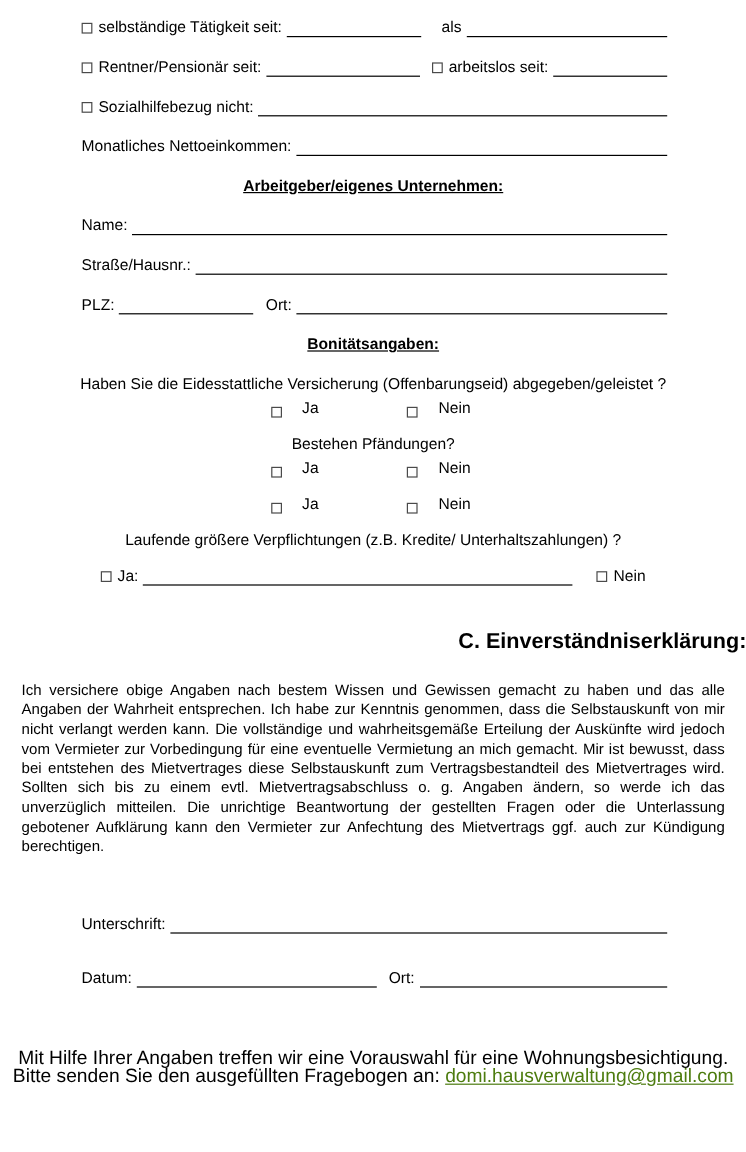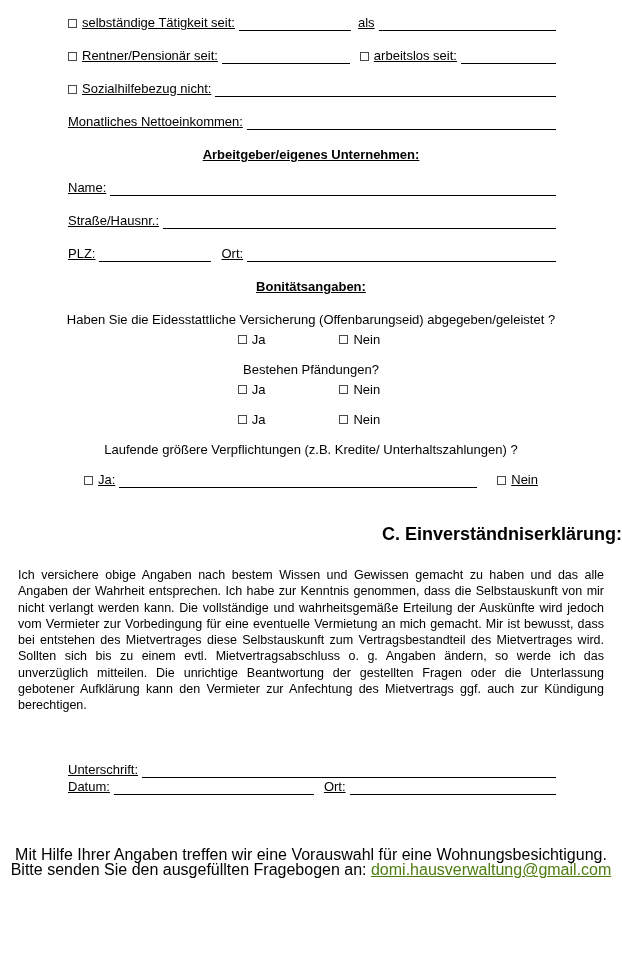--- a/index.html
+++ b/index.html
@@ -7,54 +7,54 @@
   body {
     font-family:"Liberation Sans","DejaVu Sans",sans-serif;
     color:#000;
   }
   .page {
     width:622px; height:960px; background:#fff; margin:0 auto;
     font-size:13px; overflow:hidden; position:relative;
   }
   .sec { padding-left:68px; padding-right:66px; }
   .sec.top { padding-top:14px; }
-  .frow { display:flex; align-items:flex-end; height:17px; margin-bottom:16px;text-decoration:underline; }
+  .frow { display:flex; align-items:flex-end; height:17px; margin-bottom:16px; }
   .lbl { white-space:nowrap; line-height:17px; margin-right:4px; }
-  .ml8 { margin-left:7px; }
+  .ml8 { margin-left:17px; }
   .ml10 { margin-left:10px; }
   .line { border-bottom:1px solid #000; height:14px; display:inline-block; }
   .grow { flex:1 1 auto; }
   .w112 { width:112px; }
   .w128 { width:128px; }
   .w200 { width:200px; }
   .cb {
     width:9px; height:9px; border:1px solid #4a4a4a; background:#fff;
     display:inline-block; flex:none; margin-right:5px; margin-bottom:3px;
   }
   .sec-heading {
     text-align:center; font-weight:bold; text-decoration:underline;
     font-size:13px; height:17px; line-height:17px; margin-bottom:16px;
   }
   .sec-heading.mt6 { margin-top:2px; }
   .q { text-align:center; line-height:17px; margin-bottom:3px; }
   .janein { display:flex; justify-content:center; gap:70px; margin-bottom:13px; height:17px; }
-  .ans { display:flex; align-items:center; }
+  .ans { display:flex; align-items:flex-end;gap:12px; }
   .ans .cb { margin-bottom:0; }
   .jaline { padding-left:16px; padding-right:14px; margin-top:12px; margin-bottom:4px; height:18px; }
   .consent-heading {
     text-align:right; font-weight:bold; font-size:18px;
     margin-top:36px; margin-bottom:22px;
   }
   .consent-wrap { padding:0 18px; }
   .consent-body {
     font-size:12.5px; line-height:1.3; text-align:justify; color:#000;
   }
   .sig { padding-left:68px; padding-right:66px; }
   .sig .frow.unterschrift { margin-top:48px; margin-bottom:0; }
-  .sig .frow.datum { margin-bottom:0; }
+  .sig .frow.datum { margin-top:28px; margin-bottom:0; }
   .footer { text-align:center; font-size:16px; line-height:15px; margin-top:52px; }
   .footer a { color:#4d7c0f; text-decoration:underline; }
 </style>
 </head>
 <body>
 
 <div class="page">
 
   <div class="sec top">
 

